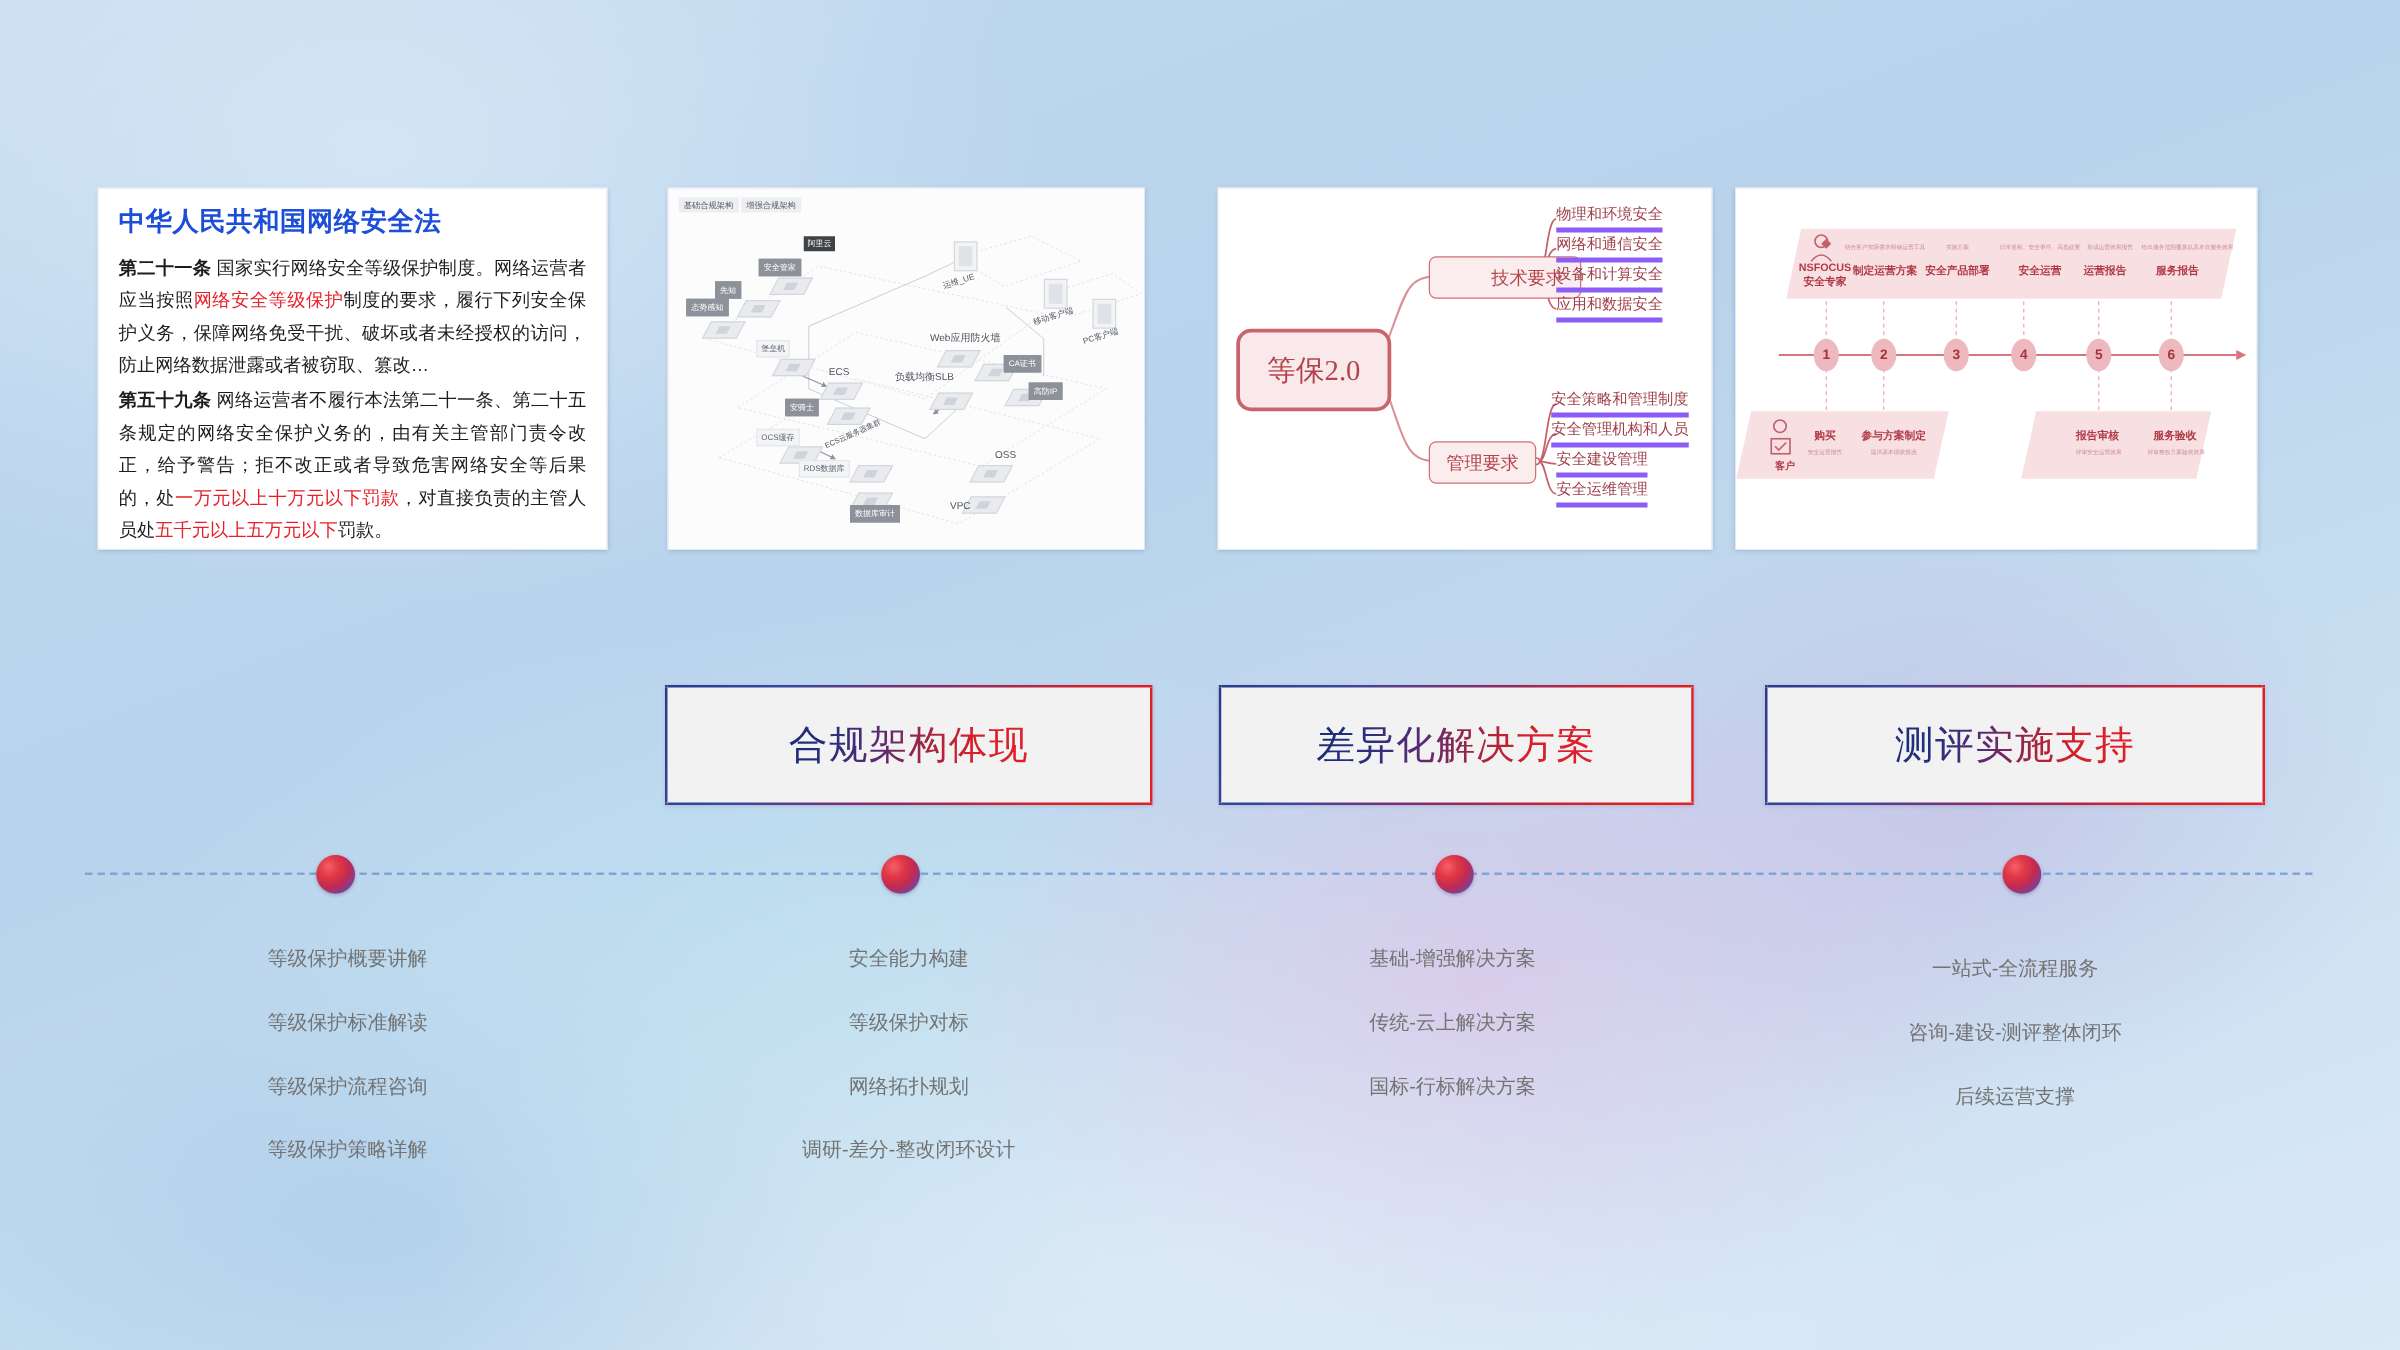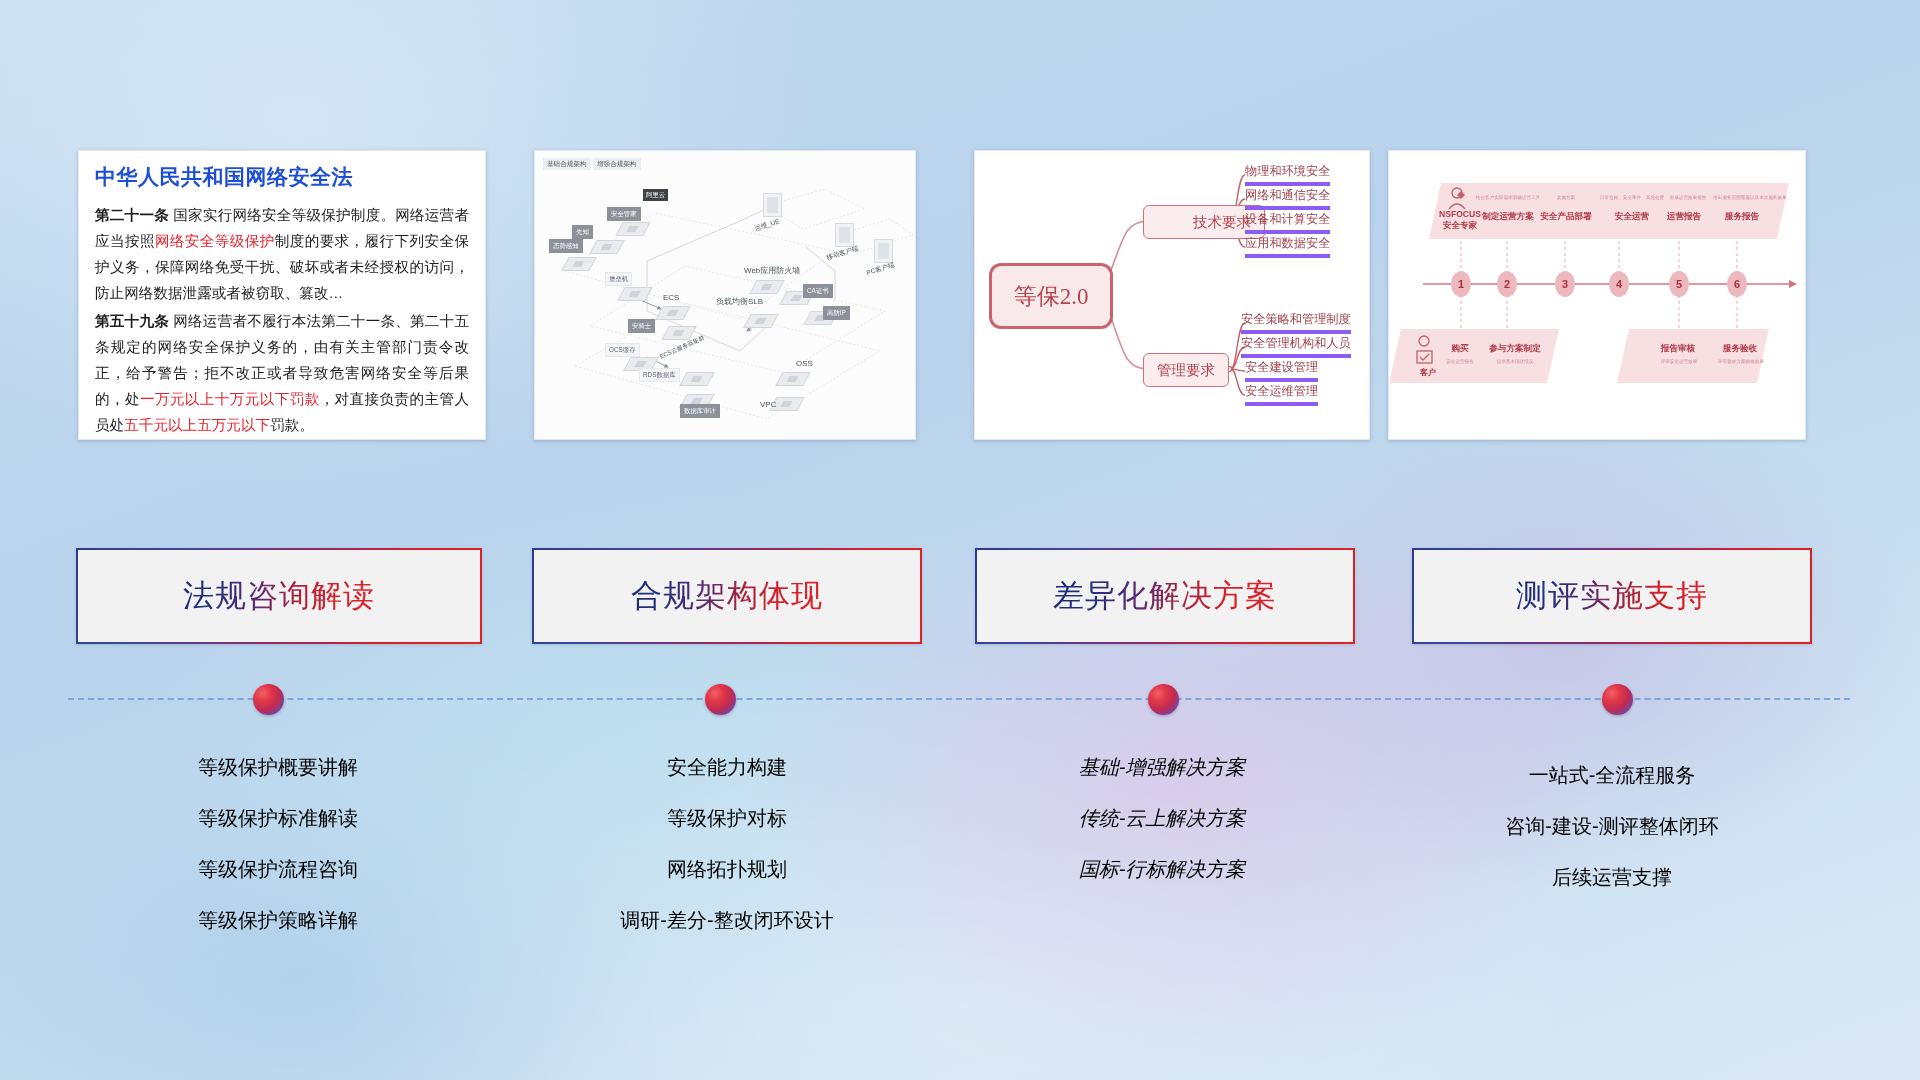--- a/index.html
+++ b/index.html
@@ -101,24 +101,24 @@
   
   .tl-line{position:absolute;left:68px;top:698px;width:1782px;height:0;
      border-top:2px dashed #7fa6d8;}
   .dot{position:absolute;top:684px;width:31px;height:31px;border-radius:50%;
      background:radial-gradient(circle at 32% 30%, #f4606a 0%, #e03745 28%, #c02a52 55%, #6b46a8 82%, #4d5bb5 100%);
      box-shadow:0 1px 3px rgba(60,40,90,.35);}
   .d1{left:253px;} .d2{left:705px;} .d3{left:1148px;} .d4{left:1602px;}
 
   
   .col{position:absolute;top:742px;text-align:center;}
-  .col .li{font-size:20px;color:#000000;line-height:51px;white-space:nowrap;}
+  .col .li{font-size:16px;color:#737373;line-height:51px;white-space:nowrap;}
   .col1{left:78px;width:400px;}
   .col2{left:532px;width:390px;}
-  .col3{left:962px;width:400px;font-style:italic;}
+  .col3{left:962px;width:400px;}
   .col4{left:1410px;width:404px;top:750px;}
 </style>
 </head>
 <body>
 
 <div id="bg"></div>
 
 <div class="cards">
 
   <div class="card c1">
@@ -368,23 +368,20 @@
       <div class="lbl" style="left:258px;top:192px;width:62px;">报告审核</div>
       <div class="sub" style="left:254px;top:208px;width:72px;">评审安全运营效果</div>
 
       <div class="lbl" style="left:320px;top:192px;width:62px;">服务验收</div>
       <div class="sub" style="left:314px;top:208px;width:76px;">评审整改方案验收效果</div>
     </div>
   </div>
 </div>
 
 <div class="titles">
-  <div class="title-box tb1">
-    <span class="title-text">法规咨询解读</span>
-  </div>
   <div class="title-box tb2">
     <span class="title-text">合规架构体现</span>
   </div>
   <div class="title-box tb3">
     <span class="title-text">差异化解决方案</span>
   </div>
   <div class="title-box tb4">
     <span class="title-text">测评实施支持</span>
   </div>
 </div>

